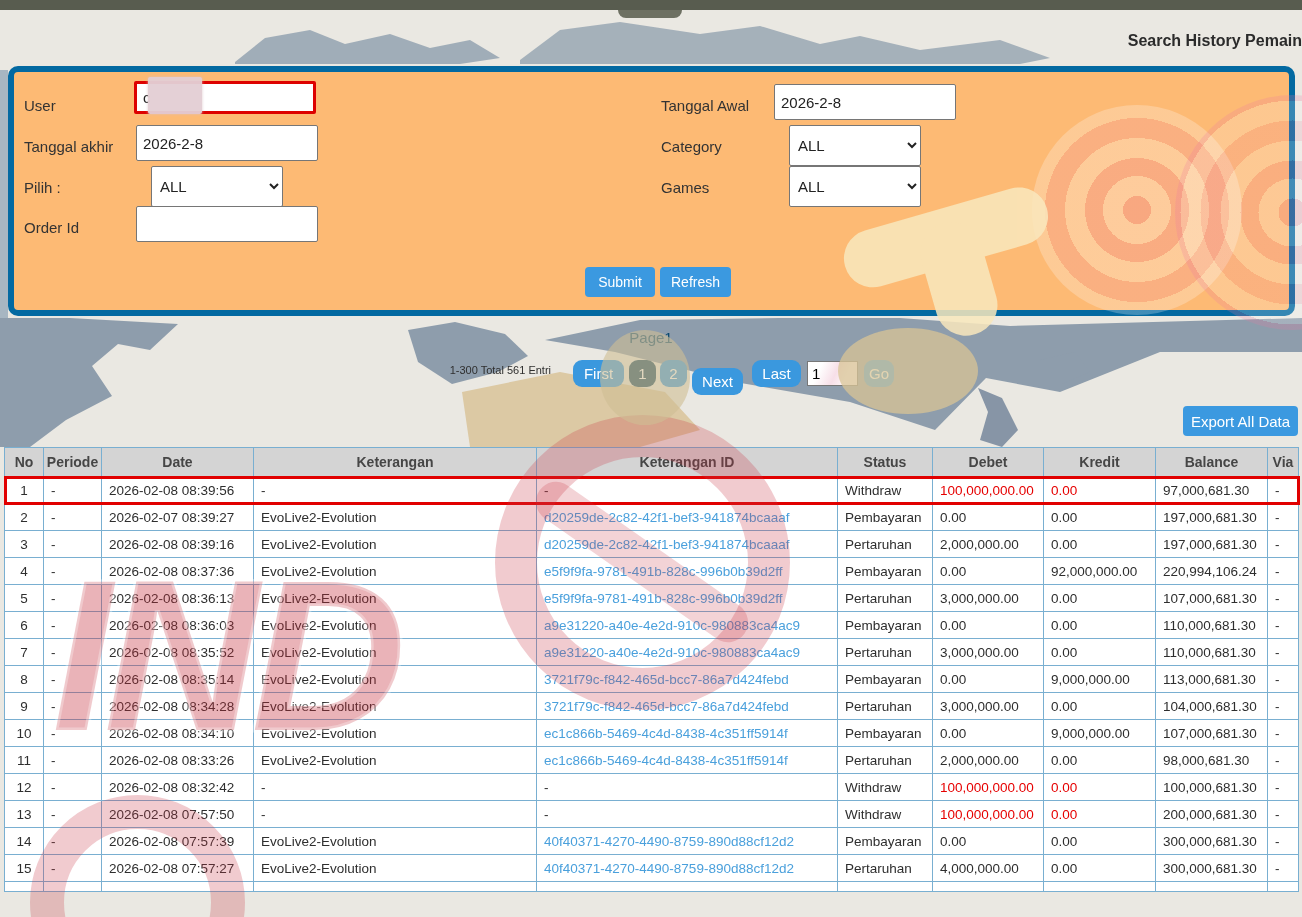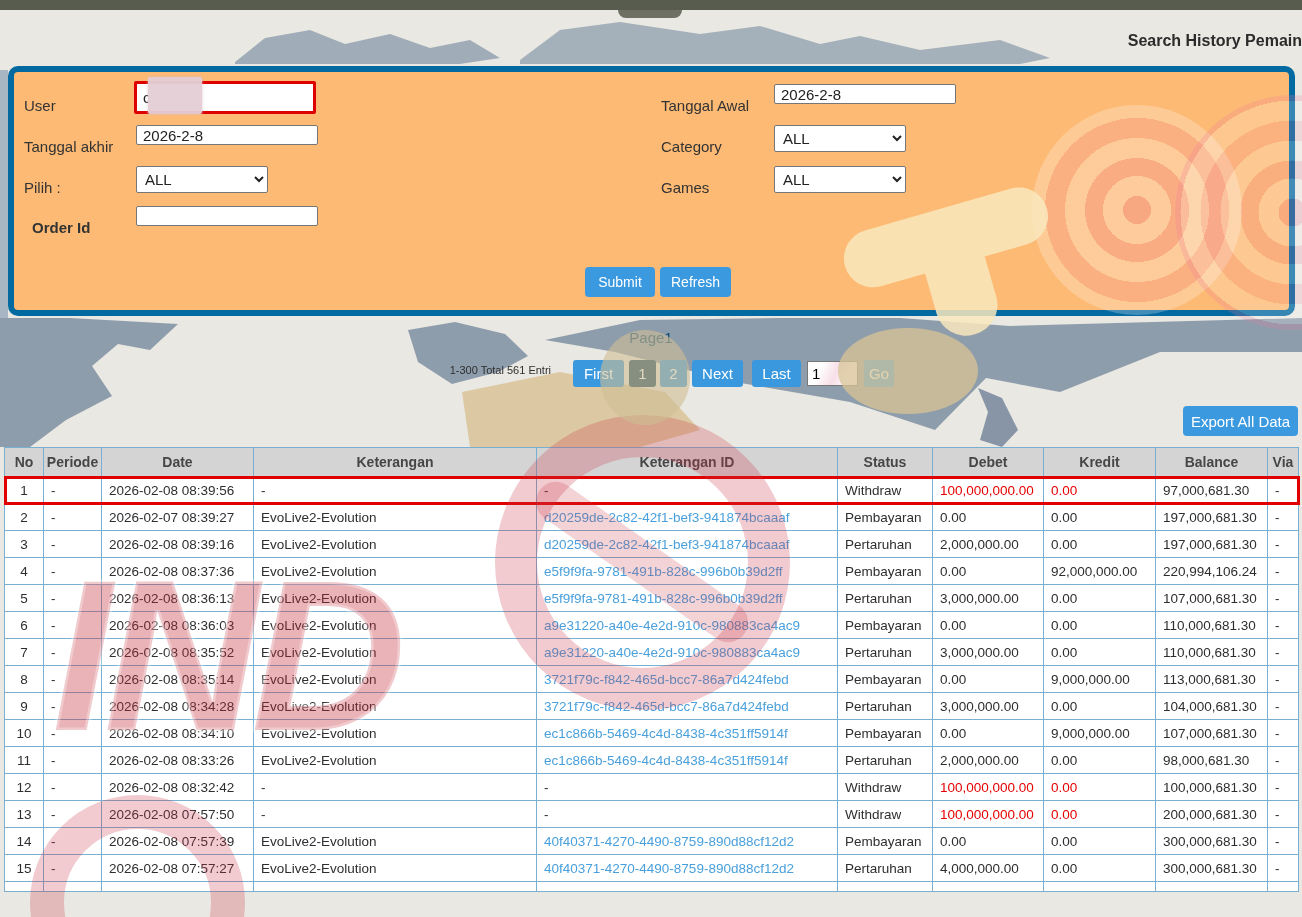--- a/index.html
+++ b/index.html
@@ -13,42 +13,42 @@
   
   #top-bar { position:absolute; left:0; top:0; width:100%; height:10px; background:#585c4f; z-index:2; }
   #top-notch { position:absolute; left:618px; top:10px; width:64px; height:8px; background:#6d7062;
     border-radius:0 0 10px 10px; z-index:2; }
   #page-title { position:absolute; left:0; top:32px; width:100%; text-align:right;
     font-size:16px; font-weight:bold; color:#2b2b2b; z-index:3; }
   
   #form-panel { position:absolute; left:8px; top:66px; width:1287px; height:250px;
     background:#fdba74; border:6px solid #0369a1; border-radius:10px; z-index:3; }
   .f-label { position:absolute; font-size:15px; color:#333; }
-  .f-input { position:absolute; height:20px; width:182px; border:1px solid #767676;
+  .f-input { position:absolute; height:36px; width:182px; border:1px solid #767676;
     border-radius:2px; font-size:15px; padding:0 6px; font-family:inherit; color:#222; background:#fff; }
-  .f-select { position:absolute; height:27px; width:132px; border:1px solid #767676;
-    border-radius:2px; font-size:15px; padding:0 4px; font-family:inherit; color:#222; background:#fff; }
+  .f-select { position:absolute; height:41px; width:132px; border:1px solid #767676;
+    border-radius:2px; font-size:15px; padding:0 4px; font-family:inherit; color:#222; background:#fff;margin-left:15px; }
   #user-input { border:3px solid #dd0100; height:33px; top:9px; }
   #user-redaction { position:absolute; left:134px; top:5px; width:54px; height:37px;
     background:rgba(227,206,212,0.96); border-radius:2px; z-index:4; box-shadow:0 0 3px rgba(220,195,200,.9); }
   .btn { display:inline-block; border:none; cursor:pointer; color:#fff; background:#3b99e0;
     border-radius:4px; font-family:inherit; text-align:center; }
   #submit-btn { position:absolute; left:571px; top:195px; width:70px; height:30px; font-size:14px; }
   #refresh-btn { position:absolute; left:646px; top:195px; width:71px; height:30px; font-size:14px; }
   
   #page-indicator { position:absolute; left:0; top:329px; width:100%; text-align:center;
     font-size:15px; color:#0c4a6e; z-index:3; }
   #range-label { position:absolute; left:331px; top:364px; width:220px; text-align:right;
     font-size:11px; color:#2f2f2f; z-index:3; }
   .pg-btn { position:absolute; top:360px; height:27px; background:#3a98de; color:#fff;
-    font-size:15px; border:none; border-radius:3px; cursor:pointer; font-family:inherit; z-index:3; }
+    font-size:15px; border:none; border-radius:9px; cursor:pointer; font-family:inherit; z-index:3; }
   #first-btn { left:573px; width:51px; }
   #page-btn-1 { left:629px; width:27px; background:#1d4d63; }
   #page-btn-2 { left:660px; width:27px; }
-  #next-btn  { left:692px; width:51px; }
+  #next-btn  { left:692px; width:51px;margin-top:8px; }
   #last-btn  { left:752px; width:49px; }
   #goto-input { position:absolute; left:807px; top:361px; width:51px; height:25px;
     border:1px solid #777; font-size:15px; padding:0 4px; z-index:3; font-family:inherit;
     background:linear-gradient(115deg,#fff 25%, #f7dfe8 55%, #fdf3f5 75%); }
   #go-btn { left:864px; width:30px; }
   #export-btn { position:absolute; left:1183px; top:406px; width:115px; height:30px;
     font-size:15px; z-index:3; }
   
   #history-table { position:absolute; left:4px; top:447px; width:1294px; z-index:3;
     border-collapse:collapse; table-layout:fixed; background:#fff; }
@@ -119,21 +119,21 @@
 
   <div id="form-panel">
     <span class="f-label" style="left:10px; top:25px;">User</span>
     <input class="f-input" id="user-input" style="left: 120px;" value="c">
     <span class="f-label" style="left:10px; top:66px;">Tanggal akhir</span>
     <input class="f-input" style="left: 122px; top: 53px;" value="2026-2-8">
     <span class="f-label" style="left:10px; top:107px;">Pilih :</span>
     <select class="f-select" style="left:122px; top:94px;">
       <option>ALL</option>
     </select>
-    <span class="f-label" style="left:18px; top:147px;font-weight:bold;">Order Id</span>
+    <span class="f-label" style="left:10px; top:147px;">Order Id</span>
     <input class="f-input" style="left: 122px; top: 134px;" value="">
 
     <span class="f-label" style="left:647px; top:25px;">Tanggal Awal</span>
     <input class="f-input" style="left: 760px; top: 12px;" value="2026-2-8">
     <span class="f-label" style="left:647px; top:66px;">Category</span>
     <select class="f-select" style="left:760px; top:53px;">
       <option>ALL</option>
     </select>
     <span class="f-label" style="left:647px; top:107px;">Games</span>
     <select class="f-select" style="left:760px; top:94px;">

